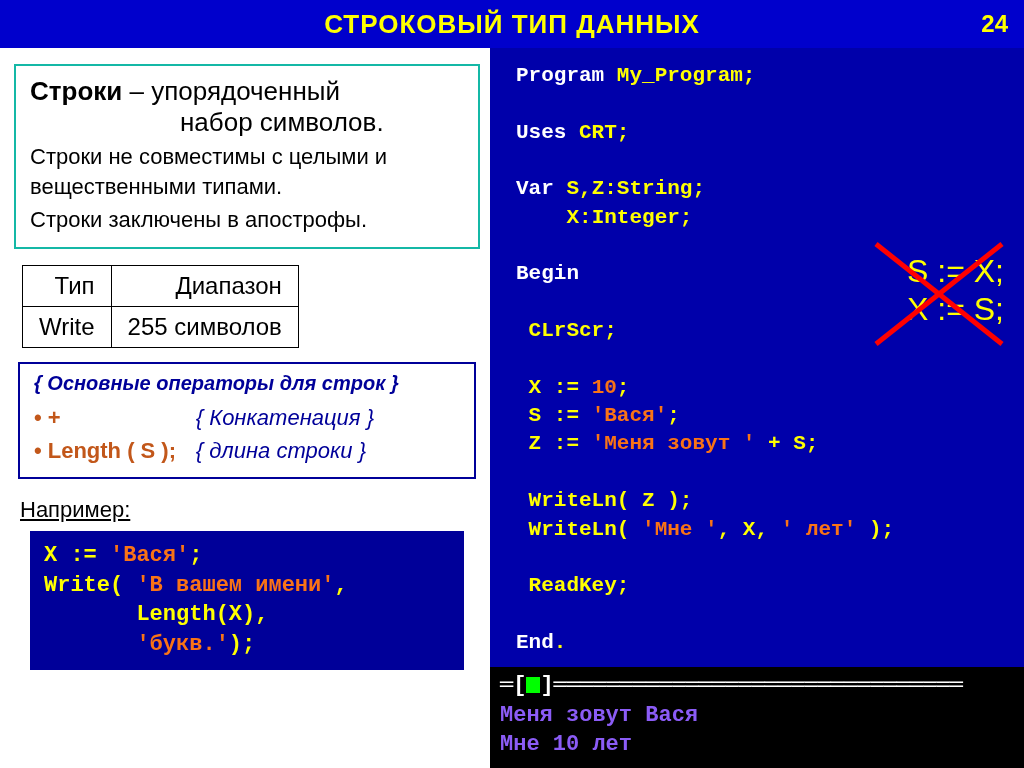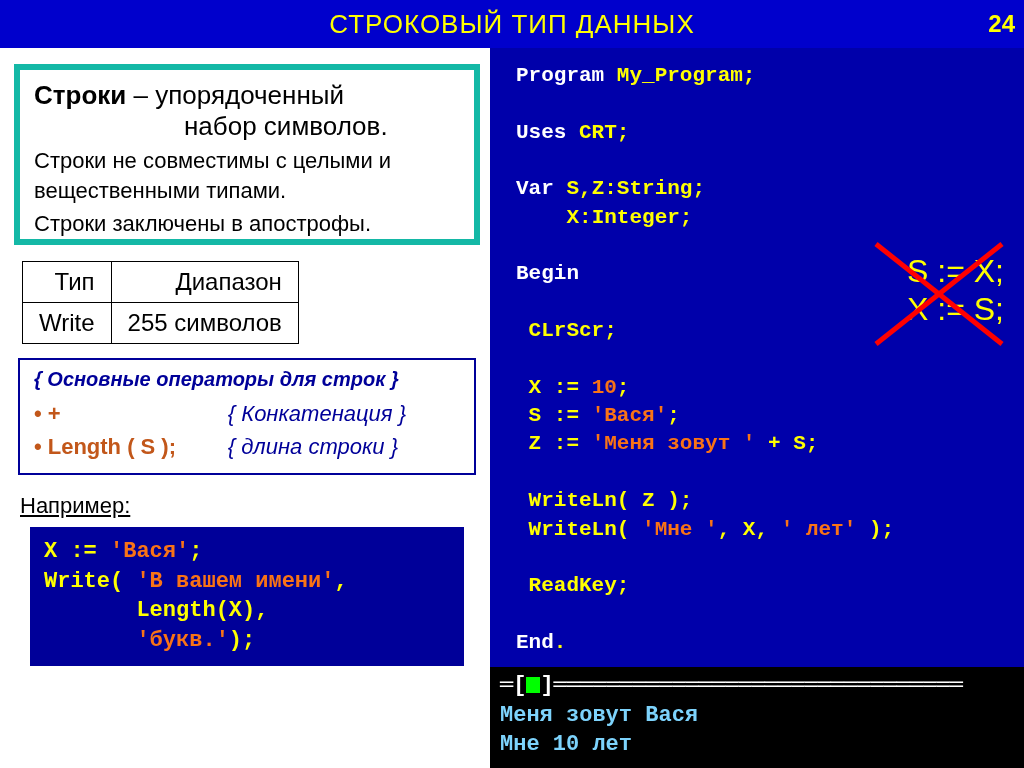--- a/index.html
+++ b/index.html
@@ -14,27 +14,27 @@
     background: #0000cc;
     color: #fff;
     height: 48px;
     display: flex;
     align-items: center;
     justify-content: center;
     position: relative;
   }
   .header-title {
     color: #ffff00;
-    font-weight: normal;
+    font-weight: bold;
     font-size: 26px;
     letter-spacing: 1px;
   }
   .page-num {
     position: absolute;
-    right: 9px;
+    right: 16px;
     color: #ffff00;
     font-weight: bold;
     font-size: 24px;
   }
   .content {
     display: flex;
     height: calc(100% - 48px);
   }
   .left-col {
     width: 490px;
@@ -43,22 +43,22 @@
   .right-col {
     width: 534px;
     background: #0000aa;
     padding: 14px 26px;
     position: relative;
     font-family: 'Courier New', monospace;
     font-size: 21px;
     font-weight: bold;
   }
   .def-box {
-    border: 6px solid #14b8a6;
-    padding: 10px 14px 0 14px;
+    border: 2px solid #14b8a6;
+    padding: 10px 14px 12px 14px;
     margin-bottom: 16px;
   }
   .def-term { font-weight: bold; font-size: 26px; }
   .def-rest { font-size: 26px; }
   .def-line2 { font-size: 26px; padding-left: 150px; }
   .def-sub { font-size: 22px; line-height: 1.35; margin-top: 4px; }
   .type-table {
     border-collapse: collapse;
     margin: 6px 0 14px 8px;
     font-size: 24px;
@@ -82,40 +82,40 @@
     font-size: 20px;
     margin-bottom: 6px;
   }
   .ops-row {
     font-size: 22px;
     line-height: 1.5;
     display: flex;
   }
   .ops-bullet { color: #c2571a; font-weight: bold; margin-right: 6px; }
   .ops-op { color: #c2571a; font-weight: bold; min-width: 148px; }
-  .ops-comment { color: #000099; font-style: italic; margin-left: 32px; }
+  .ops-comment { color: #000099; font-style: italic; }
   .example-lbl {
     font-size: 22px;
     font-weight: normal;
     text-decoration: underline;
     margin: 16px 0 8px 6px;
   }
   .example-box {
     background: #000099;
     padding: 10px 14px;
     margin: 0 16px;
     font-family: 'Courier New', monospace;
     font-size: 22px;
     line-height: 1.4;
     font-weight: bold;
   }
   .c-yellow { color: #ffff00; }
   .c-cyan { color: #f97316; }
   .c-white { color: #ffffff; }
-  .c-grey { color: #7dd3fc; }
+  .c-grey { color: #8b5cf6; }
   .code-line { white-space: pre; line-height: 1.35; }
   .wrong-box {
     position: absolute;
     right: 20px;
     top: 204px;
     font-family: Arial, sans-serif;
     font-size: 32px;
     font-weight: normal;
     text-align: center;
     color: #ffff00;

